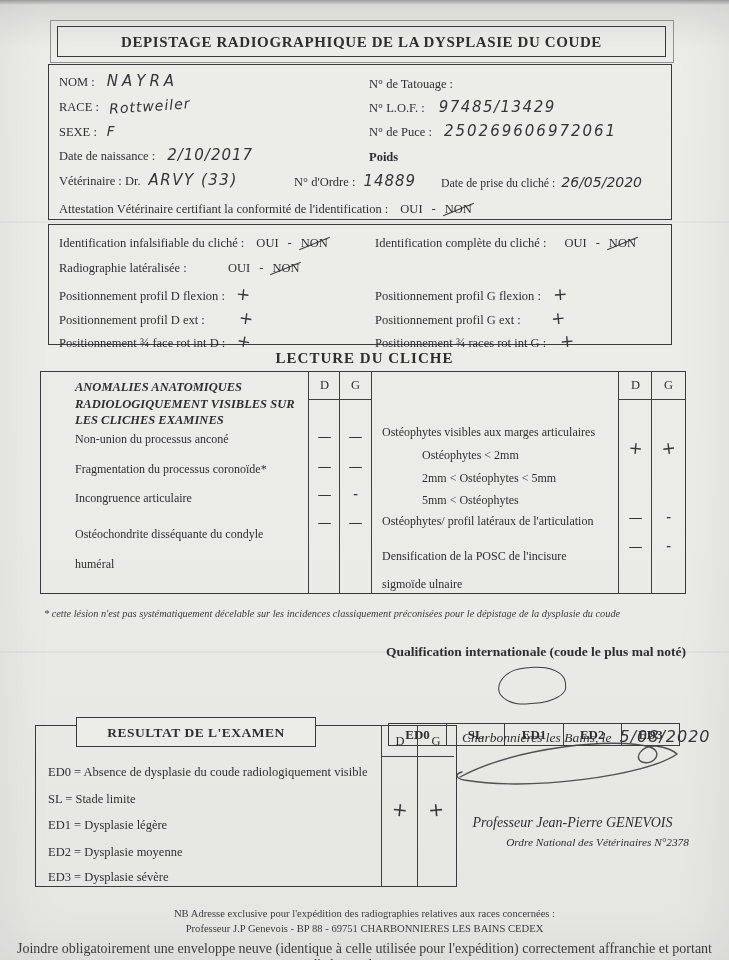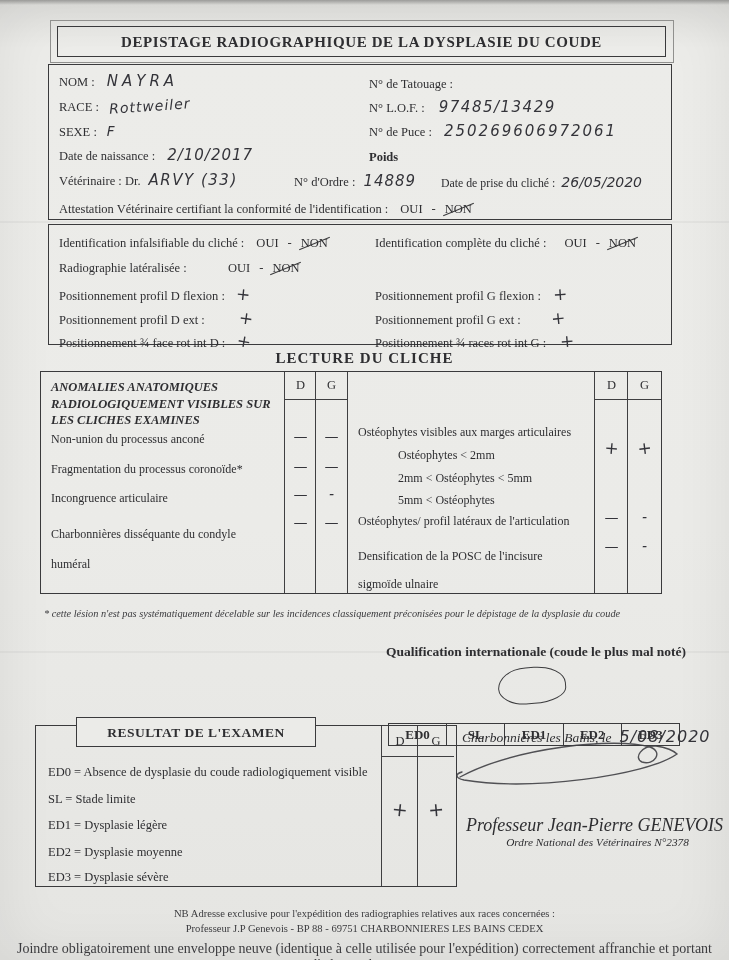--- a/index.html
+++ b/index.html
@@ -15,21 +15,21 @@
   .bold{font-weight:bold;}
   .ital{font-style:italic;}
   .center{text-align:center;}
   .box{border:1.5px solid #3a3a3c;}
   .hw{font-family:"DejaVu Sans",sans-serif;font-style:italic;color:#34343a;}
   .cross{position:relative;display:inline-block;}
   .cross::after{content:"";position:absolute;left:-3px;right:-3px;top:48%;border-top:1.4px solid #3a3a3c;transform:rotate(-22deg);}
   .ouinon{margin-left:8px;}
   .ouinon .dash{margin:0 9px;}
   
-  #lecture-table{display:flex;}
+  #lecture-table{display:flex;padding-left:24px;}
   .half{position:relative;height:100%;}
   .half-left{width:306px;border-right:1.4px solid #3f3f41;}
   .half-right{flex:1;}
   .thead{position:absolute;top:7px;left:10px;right:8px;font-style:italic;font-weight:bold;font-size:12.5px;line-height:1.32;}
   .arow{position:absolute;left:10px;font-size:12px;}
   .vstrip{position:absolute;top:0;bottom:0;border-left:1.35px solid #3f3f41;}
   .vhead{height:27px;border-bottom:1.3px solid #3f3f41;display:flex;align-items:center;justify-content:center;font-size:12.5px;}
   .smark{position:absolute;left:0;width:100%;text-align:center;}
   .dashmark{font-size:14px;}
   .plusmark{font-size:17px;}
@@ -146,21 +146,21 @@
   </div>
 
   <div class="abs center bold" style="left:0;top:350px;width:100%;font-size:15px;letter-spacing:1px;">LECTURE DU CLICHE</div>
 
   <div id="lecture-table" class="abs" style="left:40px;top:371px;width:620px;height:221px;border:1.6px solid #3a3a3c;">
     <div class="half half-left">
       <div class="thead" style="right:70px;">ANOMALIES ANATOMIQUES RADIOLOGIQUEMENT VISIBLES SUR LES CLICHES EXAMINES</div>
       <div class="arow" style="top:60px;right:70px;">Non-union du processus anconé</div>
       <div class="arow" style="top:90px;right:70px;">Fragmentation du processus coronoïde*</div>
       <div class="arow" style="top:119px;right:70px;">Incongruence articulaire</div>
-      <div class="arow" style="top:147px;right:70px;width:220px;line-height:30px;">Charbonnières disséquante du condyle huméral</div>
+      <div class="arow" style="top:147px;right:70px;width:220px;line-height:30px;">Ostéochondrite disséquante du condyle huméral</div>
       <div class="vstrip" style="right:31px;width:31px;">
         <div class="vhead">D</div>
         <span class="smark hw dashmark" style="top:56px;">—</span>
         <span class="smark hw dashmark" style="top:86px;">—</span>
         <span class="smark hw dashmark" style="top:114px;">—</span>
         <span class="smark hw dashmark" style="top:142px;">—</span>
       </div>
       <div class="vstrip" style="right:0;width:31px;">
         <div class="vhead">G</div>
         <span class="smark hw dashmark" style="top:56px;">—</span>
@@ -222,19 +222,19 @@
     </div>
   </div>
 
   <div class="abs nowrap" style="left:462px;top:727px;">
     <span class="ital" style="font-size:13.5px;">Charbonnières les Bains, le</span>
     <span class="hw" style="font-size:16px;margin-left:4px;letter-spacing:1px;">5/08/2020</span>
   </div>
   <svg class="abs" style="left:446px;top:733px;" width="248" height="62" viewBox="0 0 248 62">
     <path d="M14 44 C70 14 170 4 204 14 C218 19 208 33 196 29 C187 25 196 12 210 13 C220 14 228 18 231 21 C200 43 84 58 18 47 C9 45 9 41 16 39" fill="none" stroke="#3f3f44" stroke-width="1.4" stroke-linecap="round" opacity="0.9"></path>
   </svg>
-  <div class="abs ital center nowrap" style="left:462px;top:815px;width:265px;font-size:18px;">Professeur Jean-Pierre GENEVOIS</div>
+  <div class="abs ital center nowrap" style="left:440px;top:815px;width:265px;font-size:14px;">Professeur Jean-Pierre GENEVOIS</div>
   <div class="abs ital center nowrap" style="left:465px;top:836px;width:265px;font-size:11.3px;">Ordre National des Vétérinaires N°2378</div>
 
   <div class="abs center" style="left:0;top:908px;width:100%;font-size:10.6px;color:#3b3b3e;">NB Adresse exclusive pour l'expédition des radiographies relatives aux races concernées :</div>
   <div class="abs center" style="left:0;top:923px;width:100%;font-size:10.6px;color:#3b3b3e;">Professeur J.P Genevois - BP 88 - 69751 CHARBONNIERES LES BAINS CEDEX</div>
   <div class="abs center" style="left:0;top:941px;width:100%;font-size:14px;color:#3b3b3e;">Joindre obligatoirement une enveloppe neuve (identique à celle utilisée pour l'expédition) correctement affranchie et portant l'adresse de retour</div>
 </div>
 
 </body></html>

